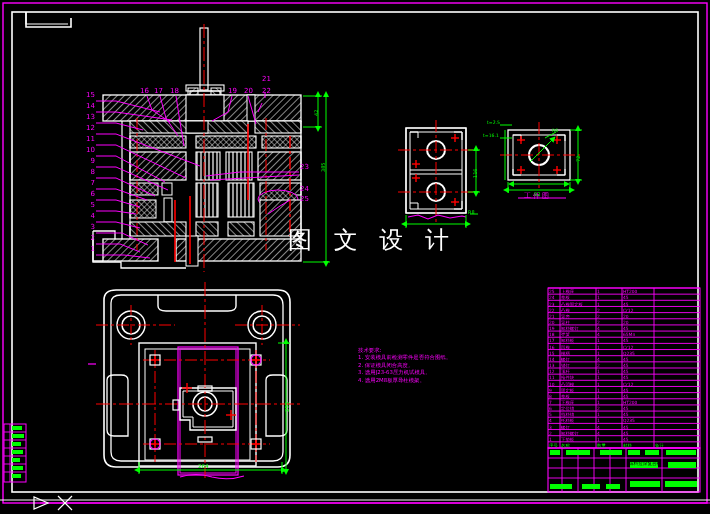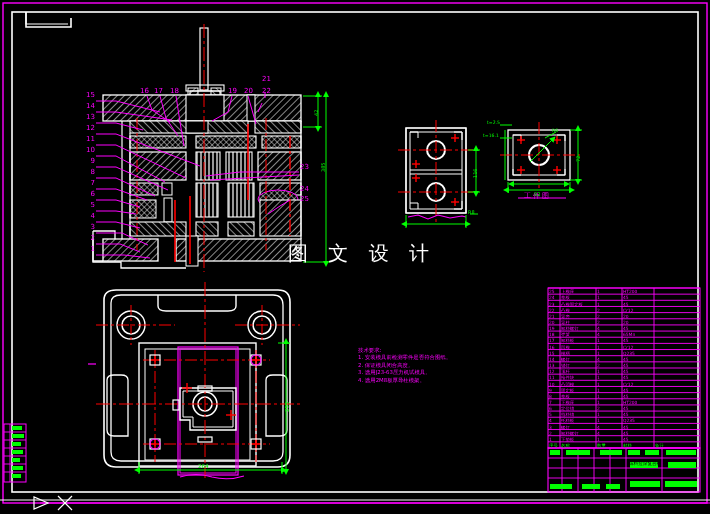--- a/index.html
+++ b/index.html
@@ -459,21 +459,21 @@
   </div>
 
   <div class="abs" style="left:300px;top:164px;width:22px;">
     <div id="balloons-right">
         <div style="position: absolute; left: 0px; top: 0px; color: rgb(255, 0, 255); font-size: 7px; line-height: 7px;">23</div>
         <div style="position: absolute; left: 0px; top: 22px; color: rgb(255, 0, 255); font-size: 7px; line-height: 7px;">24</div>
         <div style="position: absolute; left: 0px; top: 32px; color: rgb(255, 0, 255); font-size: 7px; line-height: 7px;">25</div>
       </div>
   </div>
 
-  <div class="abs cjk" style="left:288px;top:240px;color:#ffffff;font-size:20px;letter-spacing:7px;
+  <div class="abs cjk" style="left:288px;top:224px;color:#ffffff;font-size:24px;letter-spacing:7px;
               white-space:nowrap;">图 文 设 计</div>
 
   <div class="abs cjk" style="left:524px;top:191px;color:#ff00ff;font-size:7px;letter-spacing:2px;white-space:nowrap;">工件图</div>
 
   <div class="abs cjk" style="left:358px;top:347px;color:#ff00ff;font-size:5.4px;line-height:7.4px;width:120px;">
     <div>技术要求:</div>
     <div id="tech-items">
         <div>1. 安装模具前检测零件是否符合图纸。</div>
         <div>2. 保证模具闭合高度。</div>
         <div>3. 选用J23-63压力机试模具。</div>

